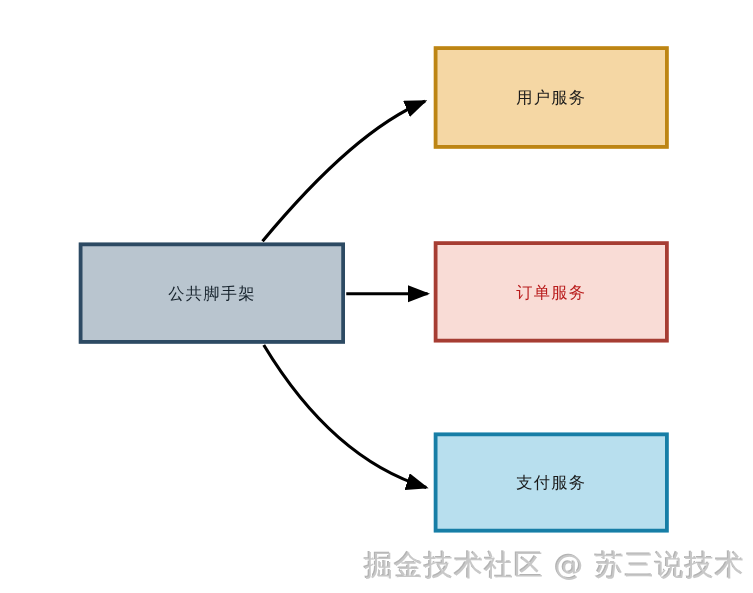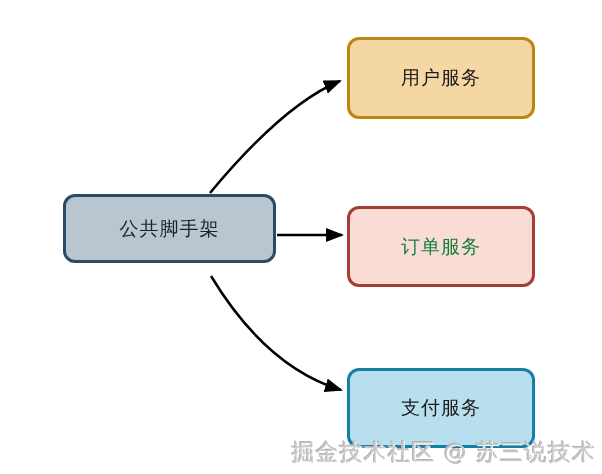--- a/index.html
+++ b/index.html
@@ -27,46 +27,46 @@
     fill: none;
     stroke-width: 2.5px;
   }
   .node {
     position: absolute;
     box-sizing: border-box;
     border: 3px solid #000;
     display: flex;
     align-items: center;
     justify-content: center;
-    font-size: 19px;
+    font-size: 13px;
     font-weight: 400;
     letter-spacing: 1px;
-    border-radius: 12px;
+    border-radius: 0;
   }
   .node-scaffold {
     left: 63px;
     top: 194px;
     width: 213px;
-    height: 69px;
+    height: 81px;
   }
   .node-user {
     left: 347px;
     top: 37px;
     width: 188px;
     height: 82px;
   }
   .node-order {
     left: 347px;
     top: 193px;
     width: 188px;
     height: 81px;
   }
   .node-payment {
     left: 347px;
-    top: 368px;
+    top: 346px;
     width: 188px;
     height: 80px;
   }
   .watermark {
     position: absolute;
     top: 437px;
     right: 6px;
     font-size: 23px;
     letter-spacing: 1px;
     white-space: nowrap;
@@ -91,21 +91,21 @@
   </svg>
 
   <div class="node node-scaffold" style="background-color: rgb(185, 197, 207); border-color: rgb(45, 74, 99); color: rgb(22, 34, 44);">
     <span>公共脚手架</span>
   </div>
 
   <div class="node node-user" style="background-color: rgb(245, 215, 164); border-color: rgb(189, 133, 20); color: rgb(26, 26, 26);">
     <span>用户服务</span>
   </div>
 
-  <div class="node node-order" style="background-color: rgb(249, 220, 214); border-color: rgb(166, 61, 51); color: #15803d; margin-top: 13px;">
+  <div class="node node-order" style="background-color: rgb(249, 220, 214); border-color: rgb(166, 61, 51); color: #b91c1c;">
     <span>订单服务</span>
   </div>
 
   <div class="node node-payment" style="background-color: rgb(184, 223, 238); border-color: rgb(23, 126, 166); color: rgb(26, 26, 26);">
     <span>支付服务</span>
   </div>
 
   <div class="watermark" style="color: rgb(200, 200, 200);">掘金技术社区 @ 苏三说技术</div>
 
 </div>

